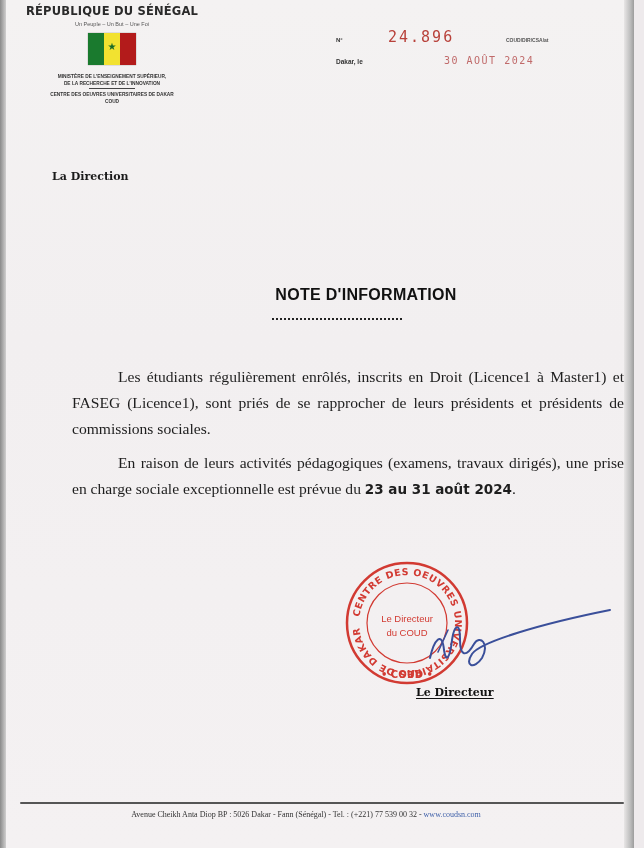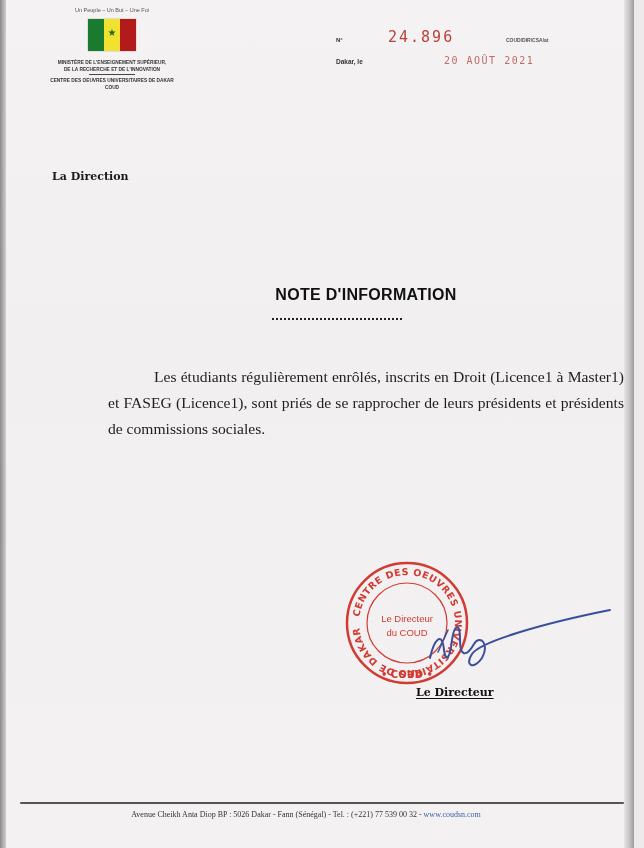--- a/index.html
+++ b/index.html
@@ -46,21 +46,21 @@
     .num-ref { font-family: "Liberation Sans", sans-serif; font-weight: bold; font-size: 5px; color: #555; }
     .date-row { position: absolute; left: 336px; top: 55px; display: flex; align-items: baseline; }
     .date-label { font-family: "Liberation Sans", sans-serif; font-weight: bold; font-size: 6.5px; color: #333; width: 108px; }
     .date-val { font-family: "DejaVu Sans Mono", monospace; font-size: 10px; color: #c06a6a; letter-spacing: 1.5px; }
     .direction { position: absolute; left: 52px; top: 170px; font-family: "DejaVu Serif", serif; font-weight: bold; font-size: 11px; color: #1a1a1a; }
     
     .title { position: absolute; left: 0; width: 644px; top: 286px; text-align: center; font-family: Liberation Sans, sans-serif; font-weight: bold; font-size: 16px; letter-spacing: 0.3px; color: #111; margin-left: 44px; }
     .title-rule { position: absolute; left: 272px; top: 318px; width: 130px; border-top: 2px dotted #222; }
     
     .body { position: absolute; left: 72px; width: 552px; top: 364px; font-family: "Liberation Serif", serif; font-size: 15.6px; line-height: 26px; color: #1e1e1e; text-align: justify; }
-    .body p { text-indent: 46px; margin-left: 36px; }
+    .body p { text-indent: 46px; }
     .body p + p { margin-top: 8px; }
     .bold { font-weight: bold; font-family: "DejaVu Sans", sans-serif; font-size: 13.5px; }
     
     .stamp { position: absolute; left: 344px; top: 560px; width: 126px; height: 126px; }
     .signature { position: absolute; left: 420px; top: 600px; width: 200px; height: 80px; }
     .sign-label { position: absolute; left: 416px; top: 686px; font-family: "DejaVu Serif", serif; font-weight: bold; font-size: 11px; color: #111; text-decoration: underline; text-underline-offset: 2px; }
     
     .footer-rule { position: absolute; left: 20px; width: 604px; top: 802px; height: 2px; background: #555; border-radius: 2px; }
     .footer { position: absolute; left: 0; width: 612px; top: 810px; text-align: center; font-family: "Liberation Serif", serif; font-size: 8px; color: #333; }
     .footer .web { color: #3d5fa8; }
@@ -68,50 +68,52 @@
 </head>
 <body>
 
 <div class="page">
   <div class="yellow-strip"></div>
   <div class="right-edge"></div>
 </div>
 <div class="left-edge"></div>
 
 <div class="hdr-left">
+  <div class="rep">RÉPUBLIQUE DU SÉNÉGAL</div>
   <div class="motto">Un Peuple – Un But – Une Foi</div>
   <div class="flag">
     <span class="g"></span>
     <span class="y"></span>
     <span class="r"></span>
   </div>
   <div class="ministry">MINISTÈRE DE L'ENSEIGNEMENT SUPÉRIEUR,</div>
   <div class="ministry" style="margin-top:0">DE LA RECHERCHE ET DE L'INNOVATION</div>
   <div class="rule-small"></div>
   <div class="coud-line">CENTRE DES OEUVRES UNIVERSITAIRES DE DAKAR</div>
   <div class="coud-line">COUD</div>
 </div>
 
 <div class="num-row">
   <span class="num-label">N°</span>
   <span class="num-val">24.896</span>
   <span class="num-ref">COUD/DIR/CSA/at</span>
 </div>
 <div class="date-row">
   <span class="date-label">Dakar, le</span>
-  <span class="date-val">20 AOÛT 2021</span>
+  <span class="date-val">30 AOÛT 2024</span>
 </div>
 
 <div class="direction">La Direction</div>
 
 <div class="title">NOTE D'INFORMATION</div>
 <div class="title-rule"></div>
 
 <div class="body">
   <p>Les étudiants régulièrement enrôlés, inscrits en Droit (Licence1 à Master1) et FASEG (Licence1), sont priés de se rapprocher de leurs présidents et présidents de commissions sociales.</p>
+  <p><span>En raison de leurs activités pédagogiques (examens, travaux dirigés), une prise en charge sociale exceptionnelle est prévue du </span><span class="bold">23 au 31 août 2024</span><span>.</span></p>
 </div>
 
 <svg class="stamp" viewBox="0 0 126 126">
   <defs>
     <path id="ringTop" d="M 63 63 m -48 0 a 48 48 0 1 1 96 0 a 48 48 0 1 1 -96 0"></path>
   </defs>
   <circle cx="63" cy="63" r="60" fill="none" stroke="#d23a32" stroke-width="2.5"></circle>
   <circle cx="63" cy="63" r="40" fill="none" stroke="#d23a32" stroke-width="1.2"></circle>
   <text font-family="DejaVu Sans, sans-serif" font-size="9.5" font-weight="bold" fill="#d23a32" letter-spacing="0.5">
     <textPath href="#ringTop" startOffset="2%">CENTRE DES OEUVRES UNIVERSITAIRES DE DAKAR</textPath>

